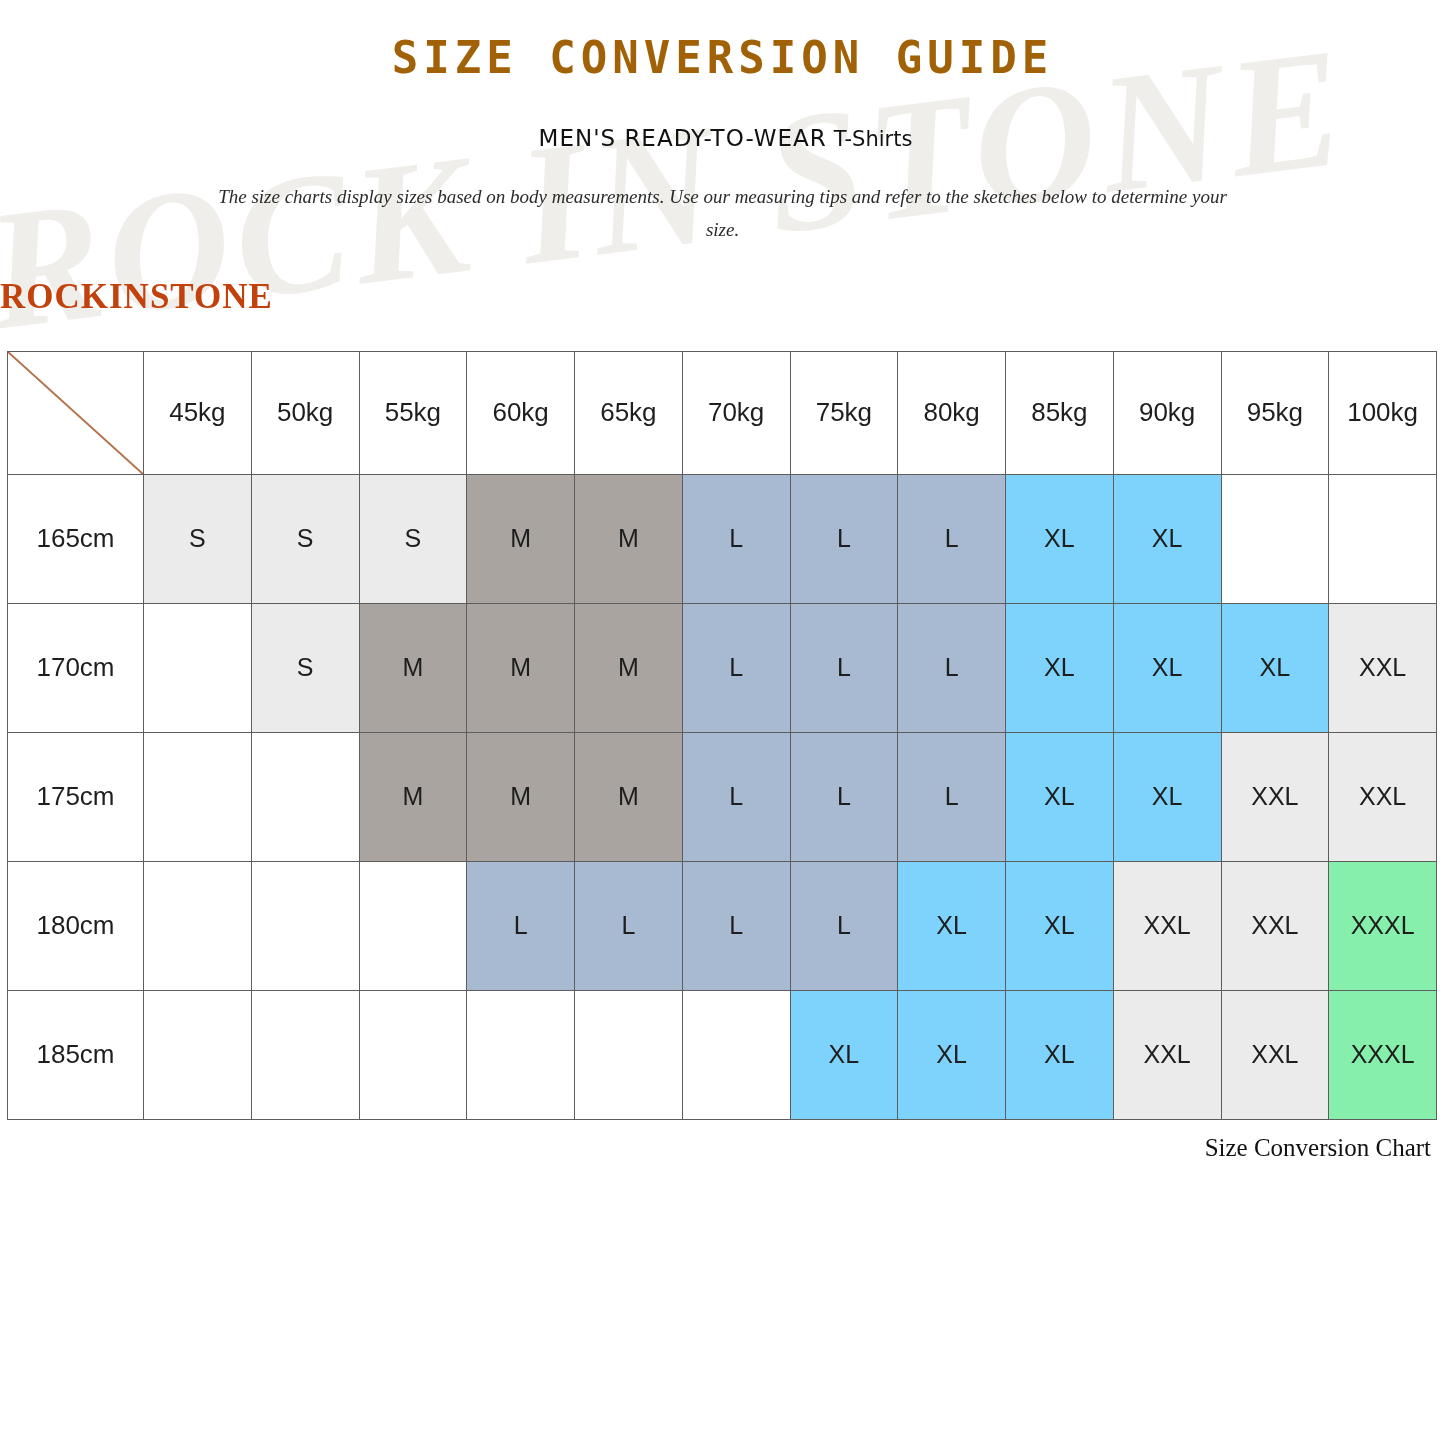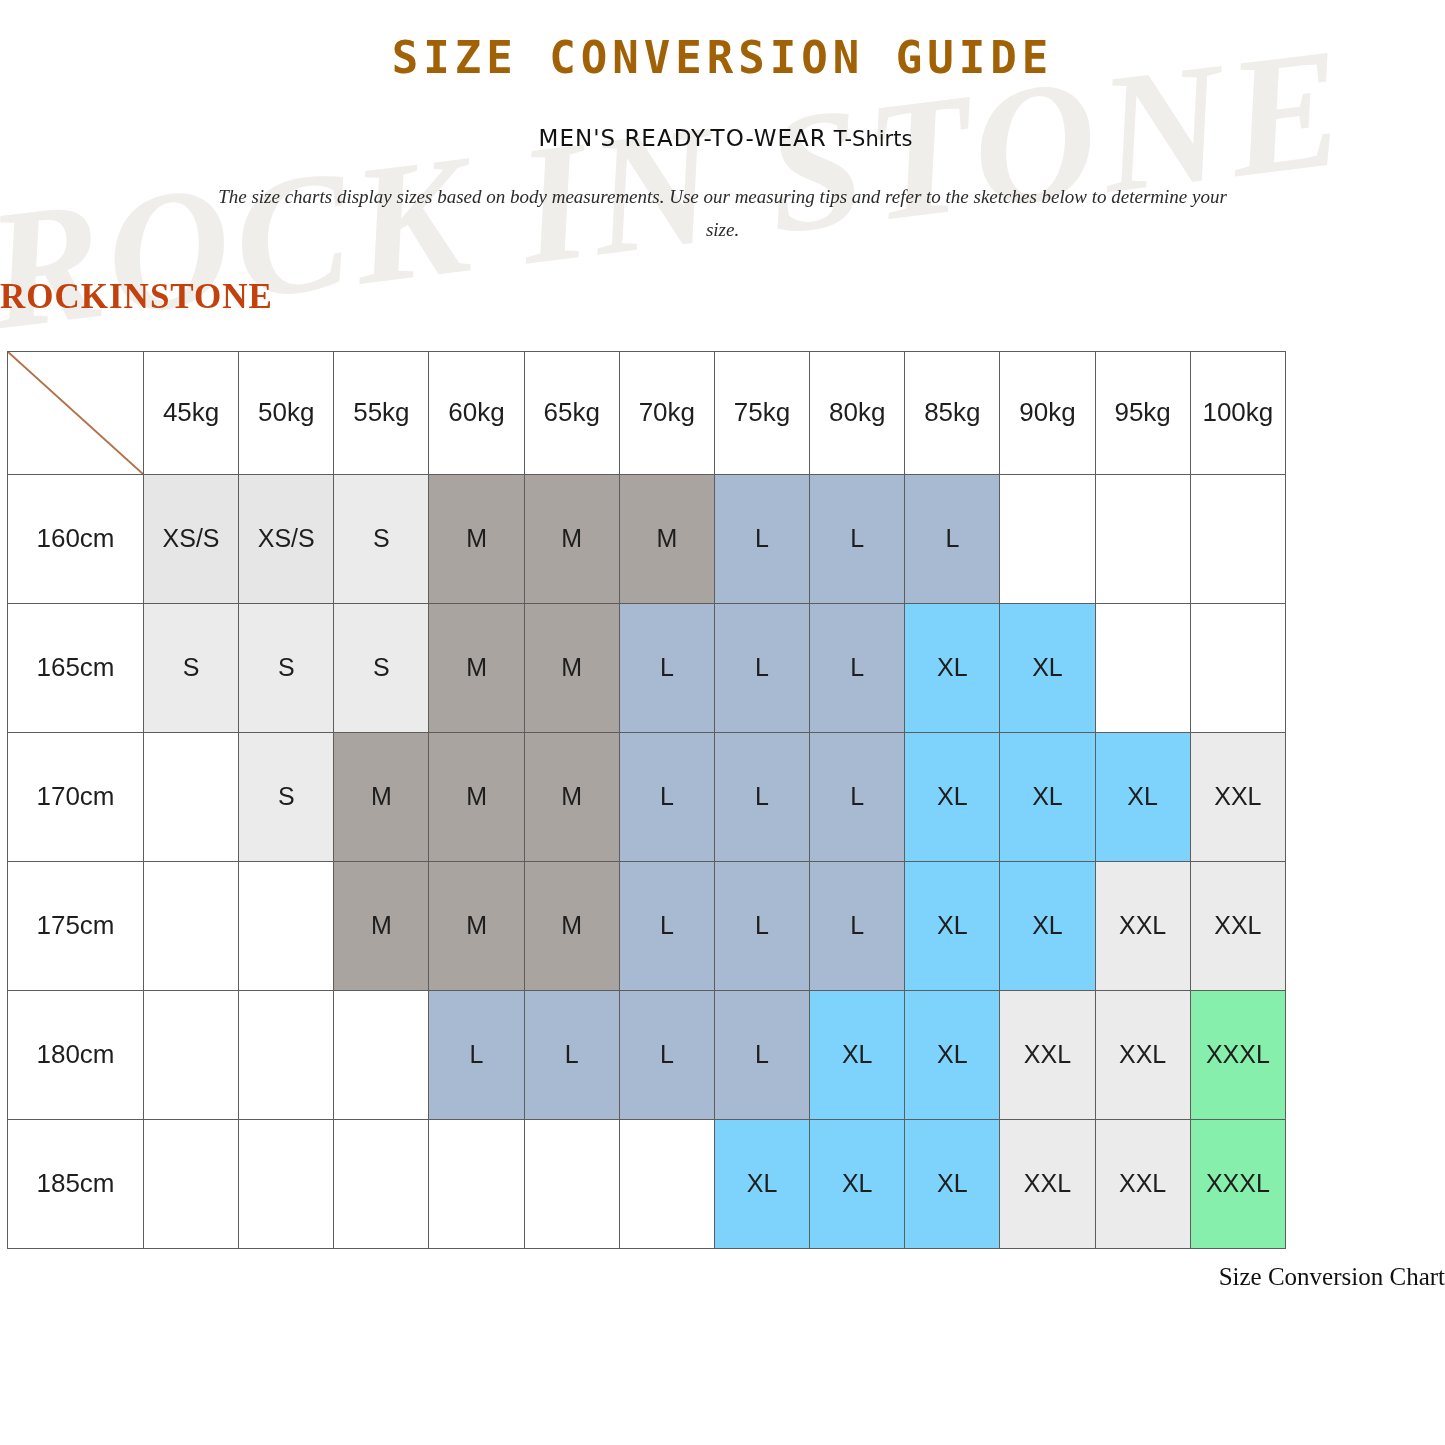--- a/index.html
+++ b/index.html
@@ -87,21 +87,21 @@
     font-size: 35px;
     font-weight: bold;
     color: #c2410c;
     letter-spacing: 1px;
     margin-top: 30px;
   }
 
   table.size-table {
     border-collapse: collapse;
     margin-top: 34px;
-    width: 1279px;
+    width: 1430px;
     margin-left: 7px;
     table-layout: fixed;
   }
   table.size-table td, table.size-table th {
     border: 1px solid #5d5d5d;
     text-align: center;
     font-size: 25px;
     color: #1e1e1e;
     font-weight: normal;
     height: 128px;
@@ -133,20 +133,21 @@
   .cell-xxl  { background: #ebebeb; margin-top: 12px; }
   .cell-xxxl { background: #86efac; }
   .cell-empty{ background: #ffffff; }
 
   .footer-note {
     text-align: right;
     font-family: "Liberation Serif", serif;
     font-size: 25px;
     color: #111111;
     margin-top: 14px;
+    padding-right: 14px;
   }
 </style>
 </head>
 <body>
 
 <div class="watermark">ROCK IN STONE</div>
 
 <div class="content">
 
   <div class="main-title">SIZE CONVERSION GUIDE</div>
@@ -178,35 +179,20 @@
         <th class="weight">80kg</th>
         <th class="weight">85kg</th>
         <th class="weight">90kg</th>
         <th class="weight">95kg</th>
         <th class="weight">100kg</th>
       </tr>
     </thead>
     <tbody>
 
 
-      <tr>
-        <td class="rowhead">160cm</td>
-        <td class="cell-xs">XS/S</td>
-        <td class="cell-xs">XS/S</td>
-        <td class="cell-s">S</td>
-        <td class="cell-m">M</td>
-        <td class="cell-m">M</td>
-        <td class="cell-m">M</td>
-        <td class="cell-l">L</td>
-        <td class="cell-l">L</td>
-        <td class="cell-l">L</td>
-        <td class="cell-empty"></td>
-        <td class="cell-empty"></td>
-        <td class="cell-empty"></td>
-      </tr>
 
       <tr>
         <td class="rowhead">165cm</td>
         <td class="cell-s">S</td>
         <td class="cell-s">S</td>
         <td class="cell-s">S</td>
         <td class="cell-m">M</td>
         <td class="cell-m">M</td>
         <td class="cell-l">L</td>
         <td class="cell-l">L</td>

